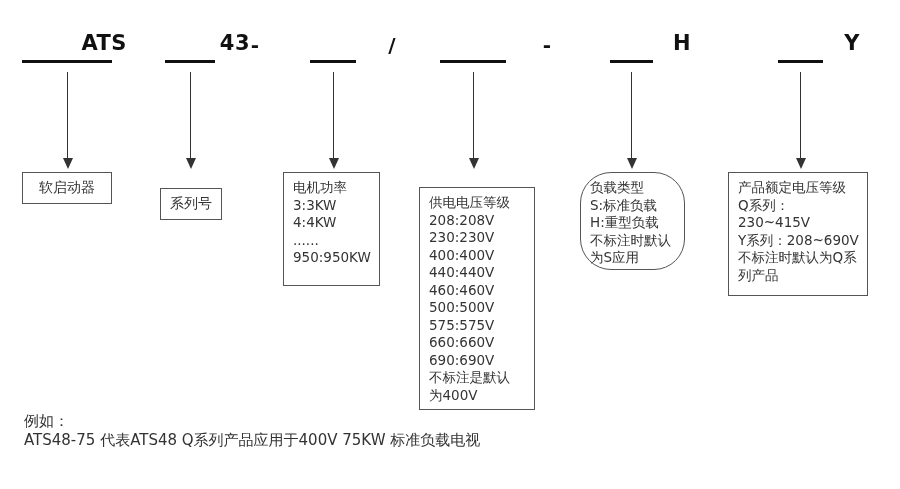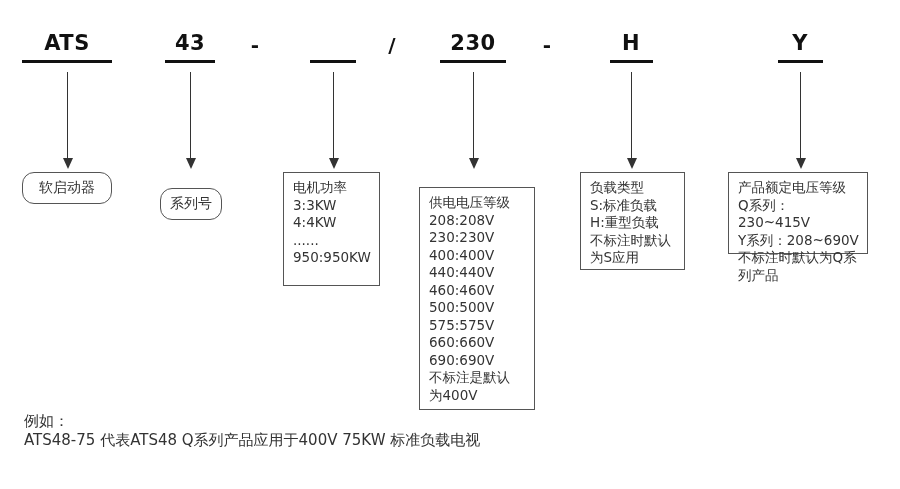--- a/index.html
+++ b/index.html
@@ -16,21 +16,21 @@
     overflow: hidden;
   }
   #diagram {
     position: absolute;
     inset: 0;
   }
 
   
   .code-token {
     position: absolute;
-    text-align: center;
+    text-align: right;
     font-weight: bold;
     font-size: 21px;
     letter-spacing: 0.5px;
     color: #111111;
     line-height: 1;
     white-space: nowrap;
   }
   .code-sep {
     position: absolute;
     text-align: center;
@@ -72,42 +72,40 @@
     line-height: 17.5px;
     color: #333333;
     white-space: pre-line;
   }
   .desc-box.center-single {
     display: flex;
     align-items: center;
     justify-content: center;
     padding: 0;
     font-size: 14px;
-    border-radius: 12px;
   }
 
   
   .example {
     position: absolute;
     font-size: 15px;
     line-height: 19px;
     color: #333333;
     white-space: pre-line;
   }
 </style>
 </head>
 <body>
 
 <div id="diagram">
     <div class="code-token" style="left: 7px; width: 120px; top: 33px;">ATS</div>
     <div class="token-rule" style="left: 22px; width: 90px; top: 60px;"></div>
     <div class="code-token" style="left: 130px; width: 120px; top: 33px;">43</div>
     <div class="token-rule" style="left: 165px; width: 50px; top: 60px;"></div>
     <div class="token-rule" style="left: 310px; width: 46px; top: 60px;"></div>
-    <div class="code-token" style="left: 413px; width: 120px; top: 33px;">230</div>
     <div class="token-rule" style="left: 440px; width: 66px; top: 60px;"></div>
     <div class="code-token" style="left: 571px; width: 120px; top: 33px;">H</div>
     <div class="token-rule" style="left: 610px; width: 43px; top: 60px;"></div>
     <div class="code-token" style="left: 740px; width: 120px; top: 33px;">Y</div>
     <div class="token-rule" style="left: 778px; width: 45px; top: 60px;"></div>
     <div class="code-sep" style="left: 215px; width: 80px; top: 35px;">-</div>
     <div class="code-sep" style="left: 352px; width: 80px; top: 35px;">/</div>
     <div class="code-sep" style="left: 507px; width: 80px; top: 35px;">-</div>
     <div class="arrow-stem" style="left: 67px; top: 72px; height: 86px;"></div>
     <div class="arrow-head" style="left: 62.5px; top: 158px;"></div>
@@ -131,27 +129,27 @@
 440:440V
 460:460V
 500:500V
 575:575V
 660:660V
 690:690V
 不标注是默认
 为400V</div>
     <div class="arrow-stem" style="left: 631px; top: 72px; height: 86px;"></div>
     <div class="arrow-head" style="left: 626.5px; top: 158px;"></div>
-    <div class="desc-box" style="left: 580px; top: 172px; width: 105px; height: 98px;">负载类型
+    <div class="desc-box" style="left: 580px; top: 172px; width: 105px; height: 98px; border-radius: 31px;">负载类型
 S:标准负载
 H:重型负载
 不标注时默认
 为S应用</div>
     <div class="arrow-stem" style="left: 800px; top: 72px; height: 86px;"></div>
     <div class="arrow-head" style="left: 795.5px; top: 158px;"></div>
-    <div class="desc-box" style="left: 728px; top: 172px; width: 140px; height: 82px;">产品额定电压等级
+    <div class="desc-box" style="left: 728px; top: 172px; width: 140px; height: 124px;">产品额定电压等级
 Q系列：230~415V
 Y系列：208~690V
 不标注时默认为Q系
 列产品</div>
     <div class="example" style="left: 24px; top: 412px;">例如：
 ATS48-75 代表ATS48 Q系列产品应用于400V 75KW 标准负载电视</div>
   </div>
 
 </body></html>

